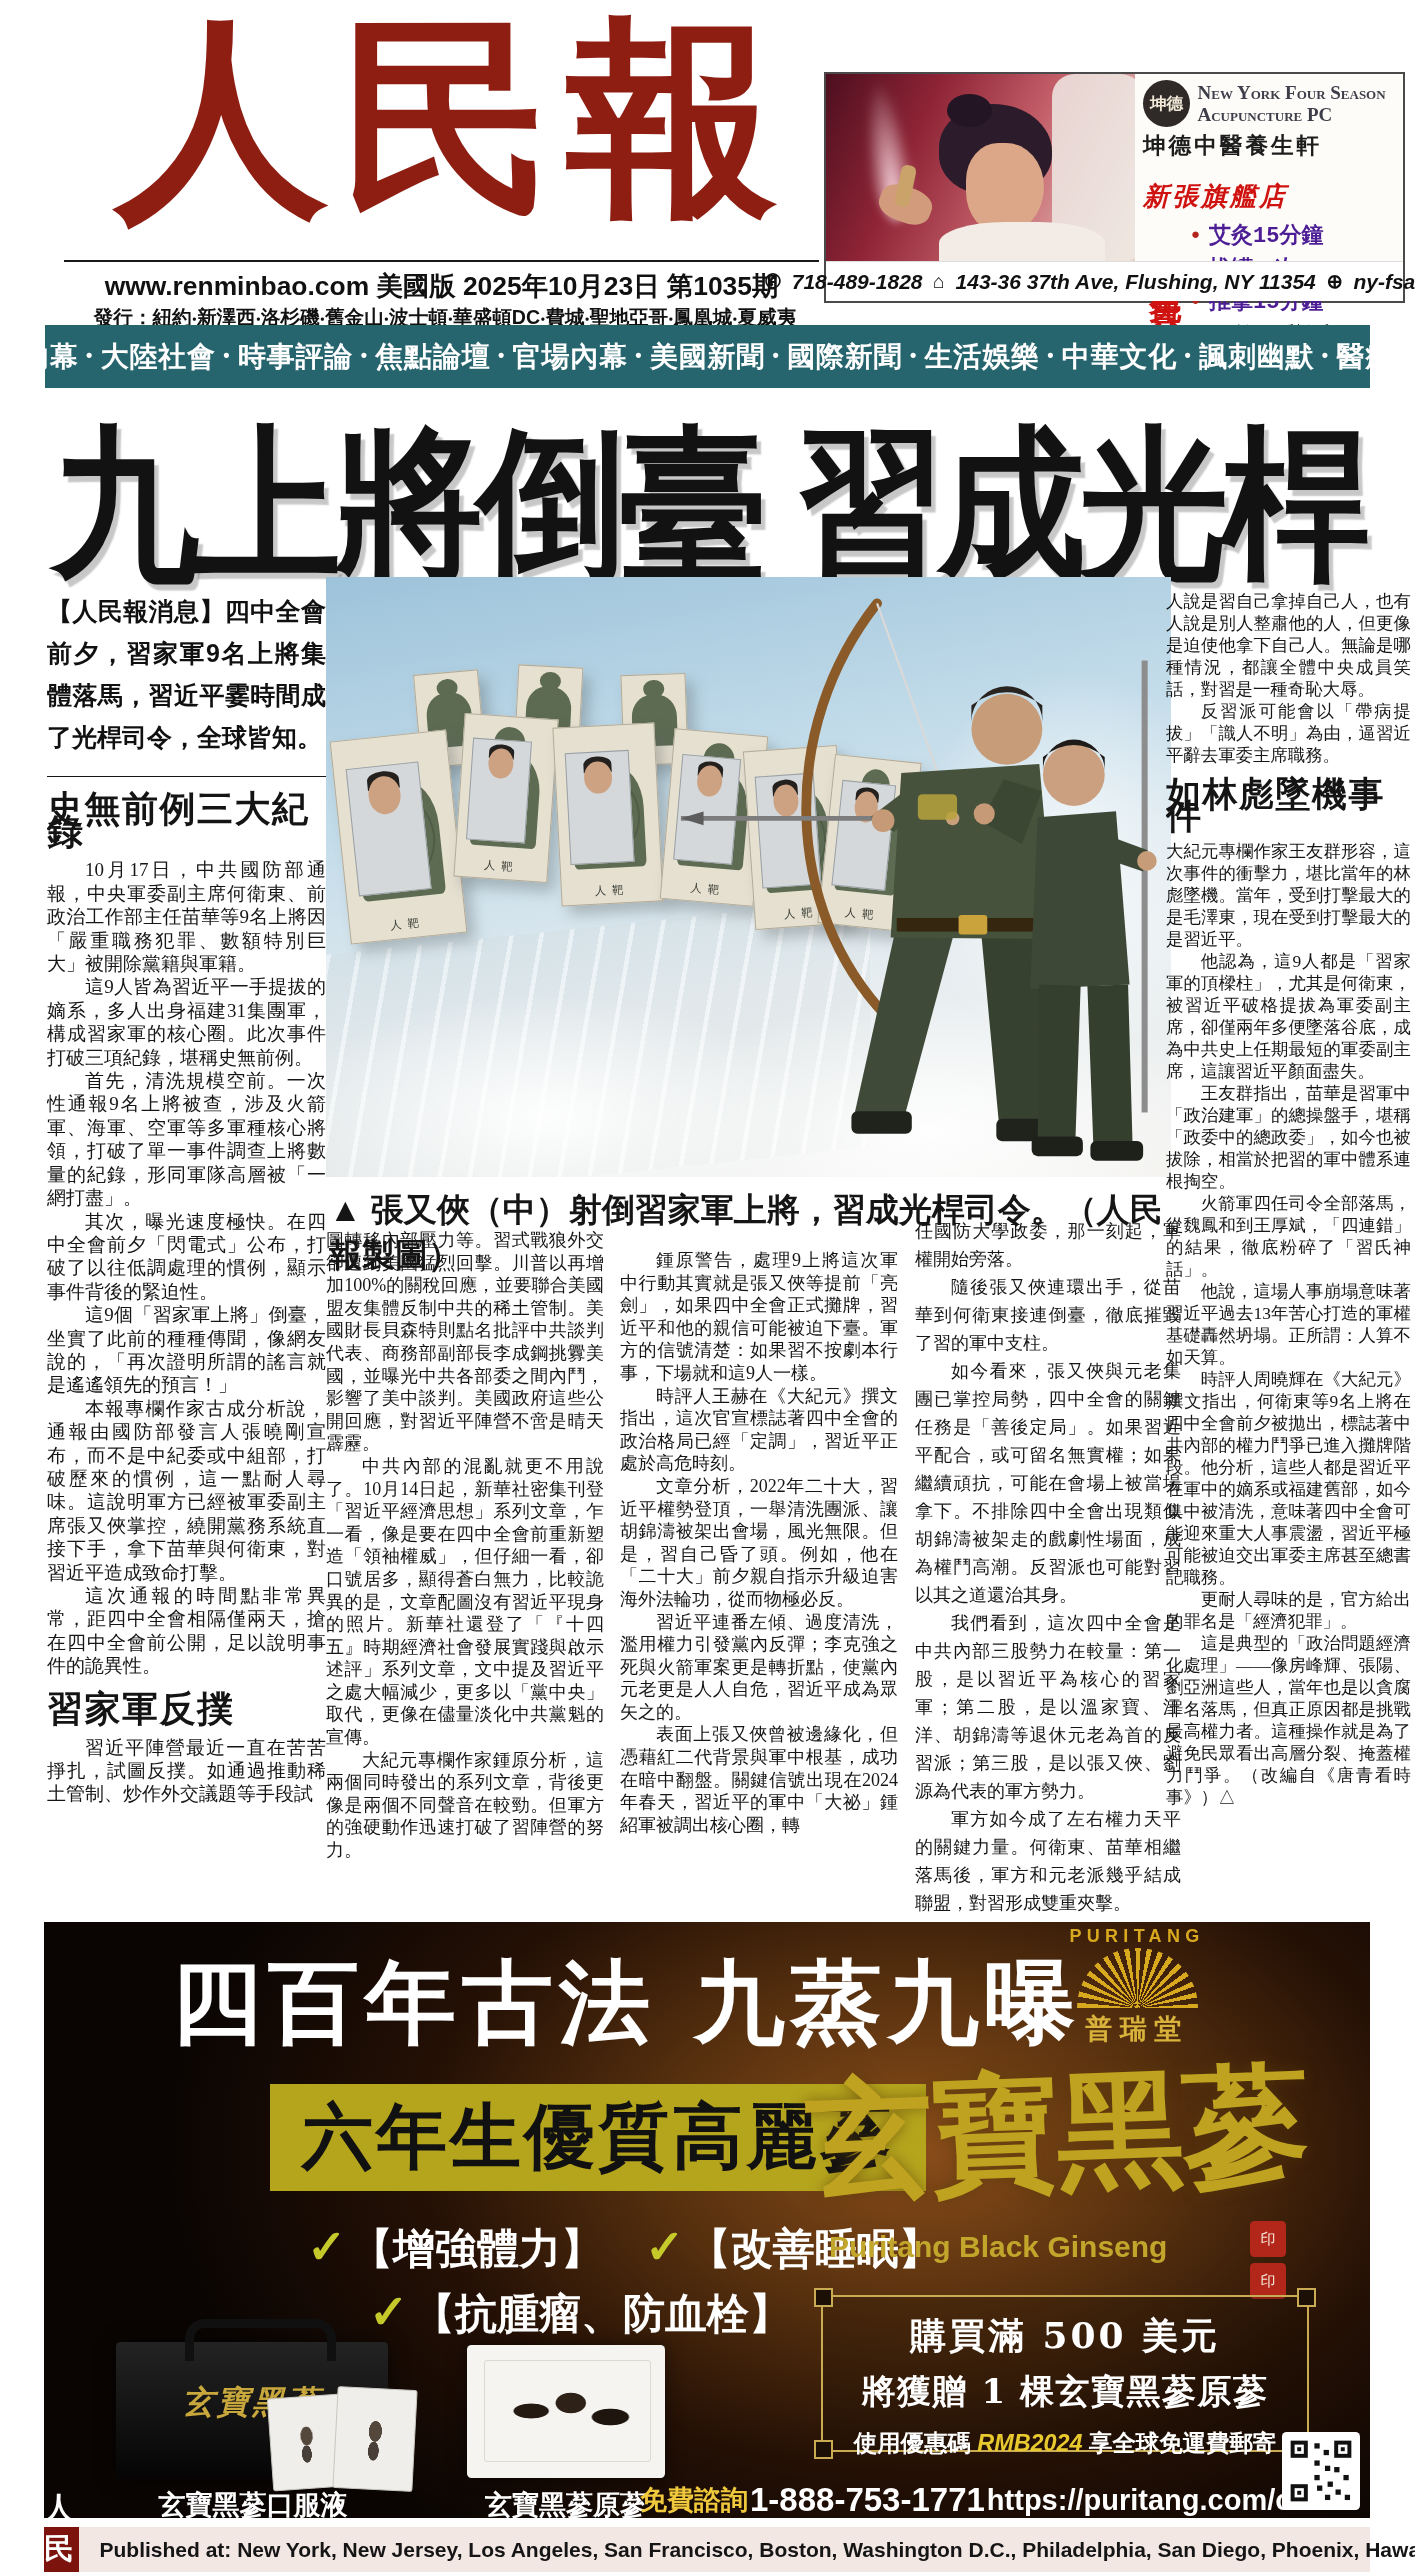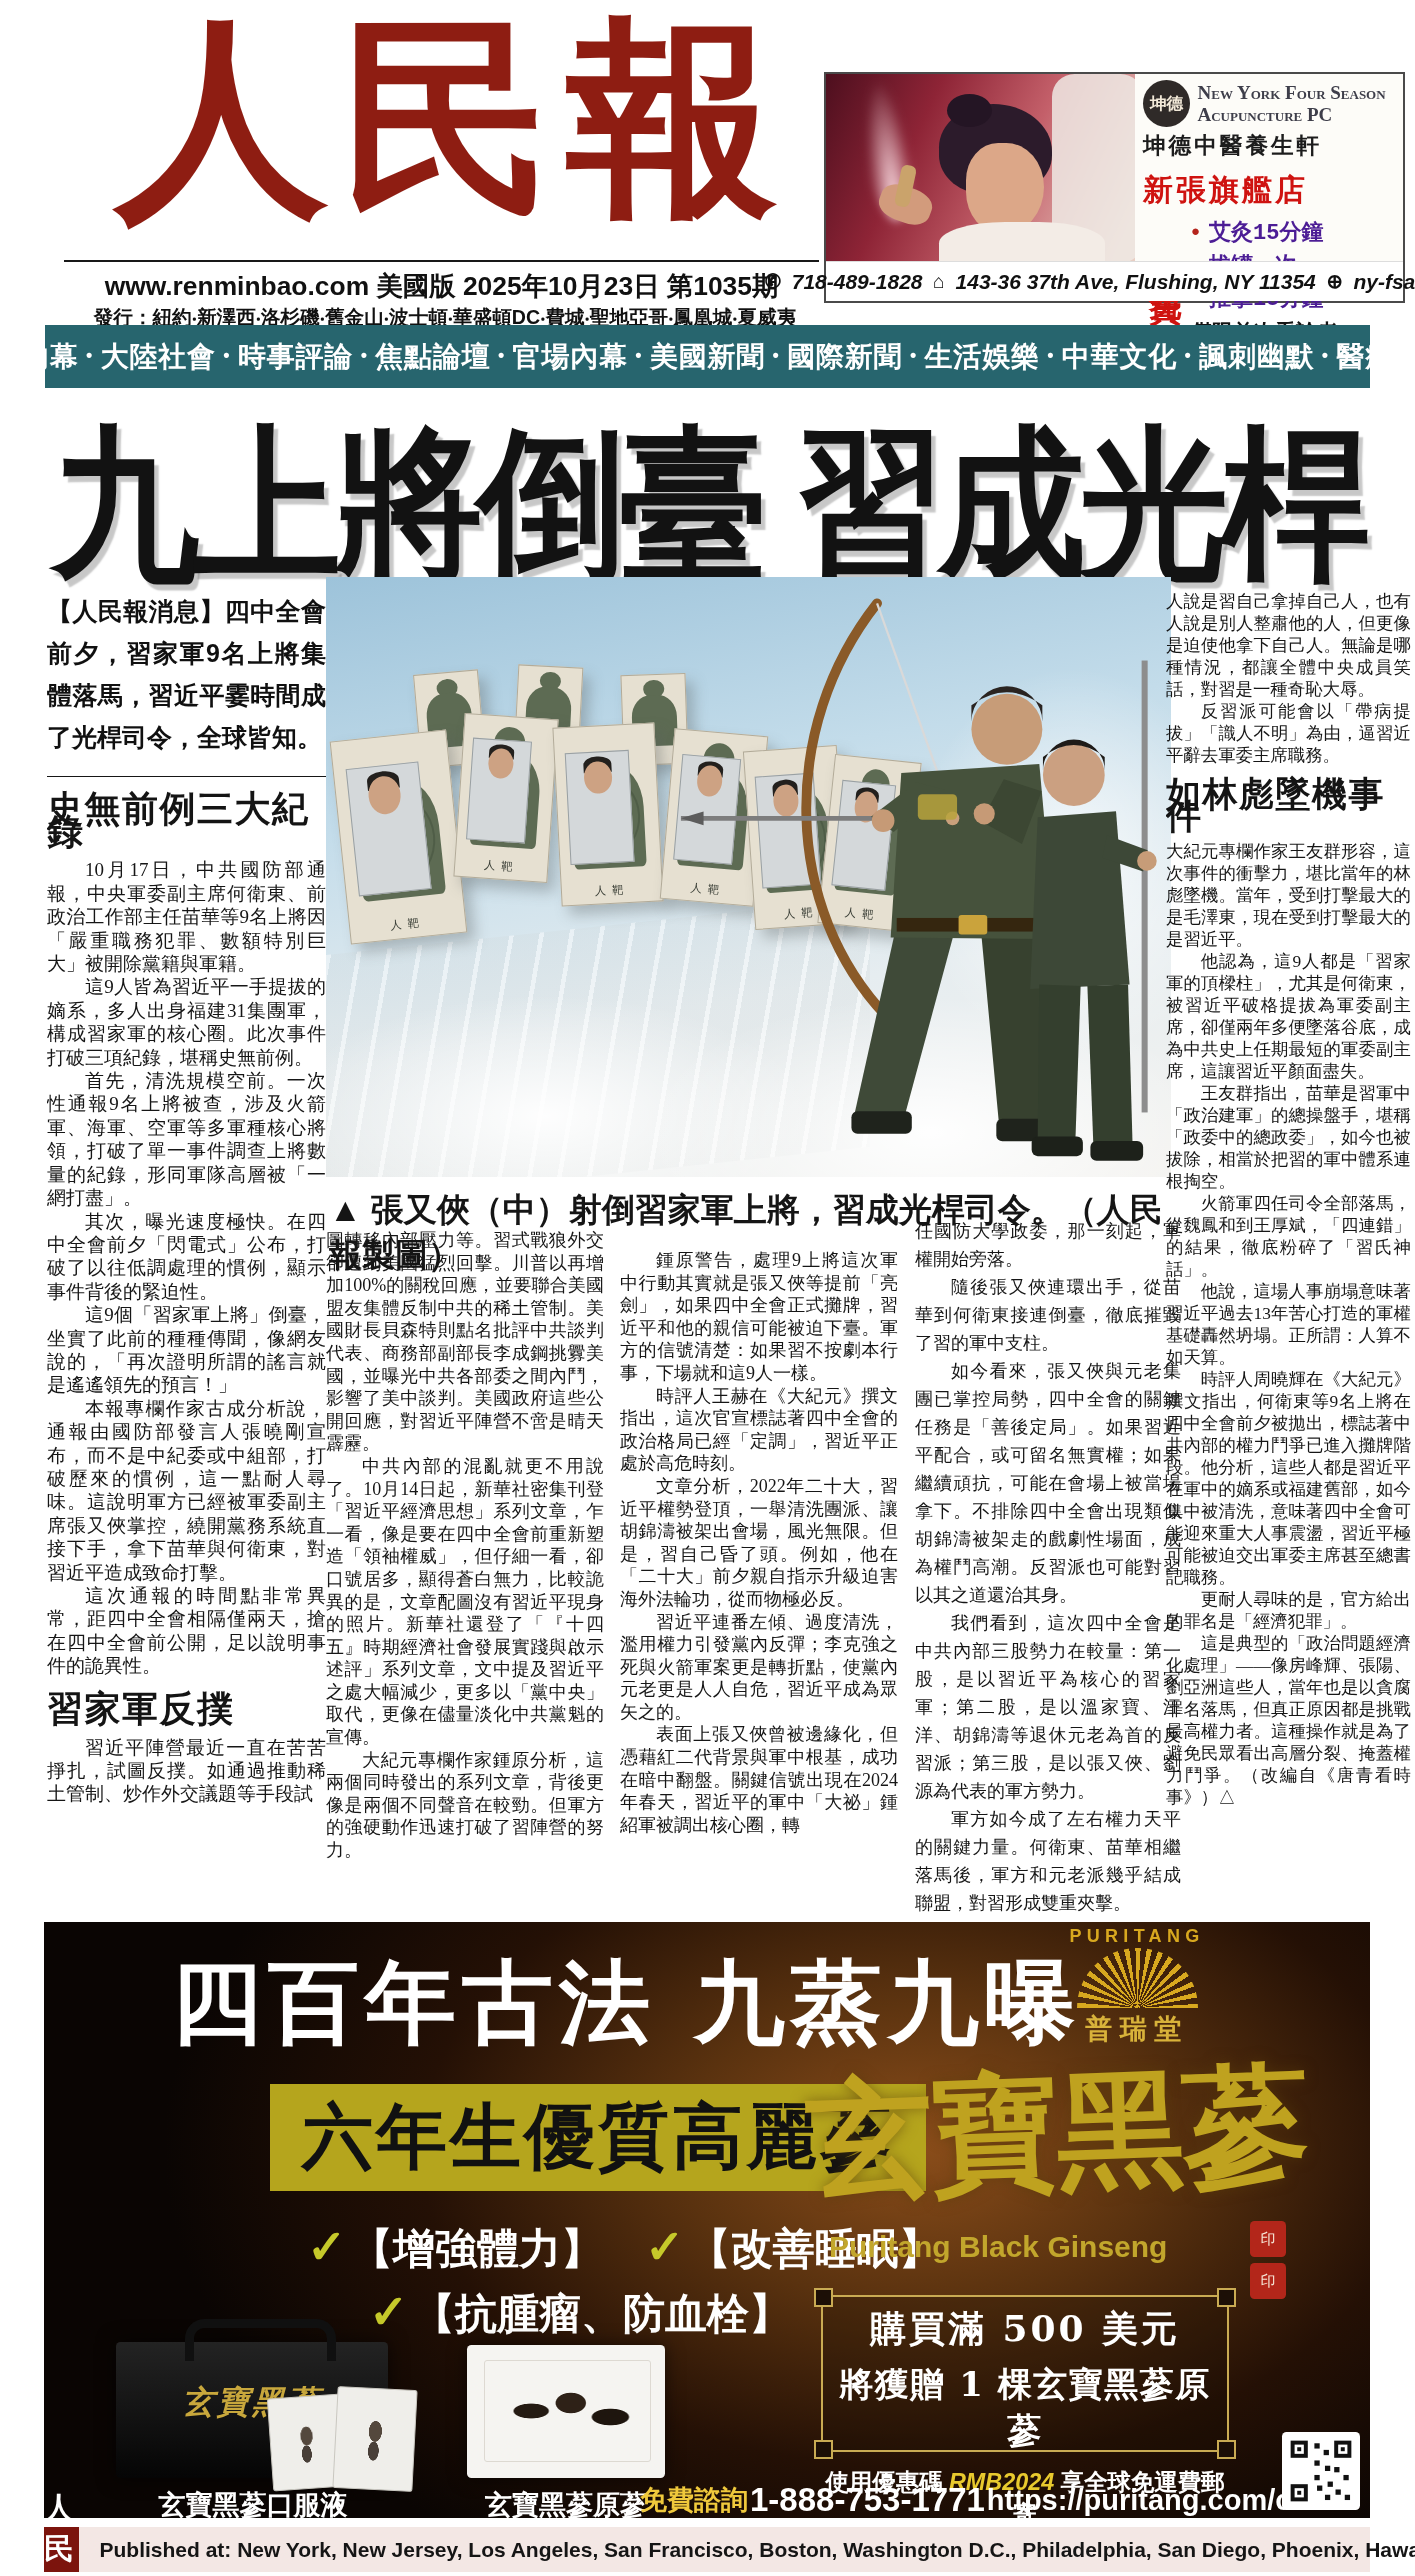--- a/index.html
+++ b/index.html
@@ -33,22 +33,22 @@
   .moxa-stick{position:absolute;left:72px;top:91px;width:15px;height:42px;border-radius:6px;background:#caa36b;transform:rotate(12deg);}
   .ad-right{position:absolute;left:317px;top:6px;width:258px;height:181px;}
   .ad-brand-row{display:flex;align-items:center;gap:7.5px;}
   .ad-logo{width:47px;height:47px;border-radius:50%;background:#2f2a28;color:#f2e9d8;
     font-size:16.6px;font-weight:700;display:flex;align-items:center;justify-content:center;
     font-family:"Liberation Serif",serif;flex:0 0 auto;}
   .ad-en{font-family:"Liberation Serif",serif;font-variant:small-caps;font-size:19px;
     line-height:1.15;color:#3e3e4a;font-weight:600;}
   .ad-cn{margin-top:3px;font-size:22.6px;font-weight:700;letter-spacing:3px;color:#1c1c1c;
     font-family:"DejaVu Serif",serif;}
-  .ad-banner{margin-top:9px;font-family:"Liberation Sans",sans-serif;font-weight:800;
-    font-size:30px;color:#cf1310;letter-spacing:3px;}
+  .ad-banner{margin-top:18px;font-family:"Liberation Sans",sans-serif;font-weight:800;
+    font-size:26px;color:#cf1310;letter-spacing:3px;font-style:italic;}
   .ad-free-row{display:flex;margin-top:6px;gap:9px;align-items:center;}
   .ad-free{width:39px;font-family:"Liberation Sans",sans-serif;font-weight:900;font-size:33px;
     line-height:1.05;color:#cf1310;writing-mode:vertical-rl;text-orientation:upright;letter-spacing:4.5px;}
   .ad-items{display:flex;flex-direction:column;gap:3px;}
   .ad-item{font-family:Liberation Mono, monospace;font-weight:800;font-size:22px;color:#4c1d95;white-space:nowrap;}
   .ad-item::before{content:"●";color:#b5241c;font-size:15px;margin-right:9px;vertical-align:3px;}
   .ad-note{margin-top:4.5px;margin-left:48px;font-family:"Liberation Sans",sans-serif;font-weight:800;font-size:21px;color:#141414;}
   .ad-contact{position:absolute;left:0;bottom:0;width:100%;height:39px;background:#fff;
     border-top:0.8px solid #ddd;display:flex;align-items:center;justify-content:center;gap:10.6px;
     font-family:"Liberation Sans",sans-serif;font-style:italic;font-weight:700;font-size:21px;color:#111;white-space:nowrap;}
@@ -159,22 +159,22 @@
   .calli{position:absolute;left:762px;top:127px;font-family:"DejaVu Serif",serif;font-weight:900;
     font-size:127px;letter-spacing:-1.5px;color:#bfa21f;white-space:nowrap;
     text-shadow:0 0 13.6px rgba(90,60,10,.6);transform:rotate(-2deg);}
   .prod-en{position:absolute;left:785px;top:308px;font-family:"Liberation Sans",sans-serif;
     font-weight:800;font-size:30px;color:#c2a62c;}
   .seal{position:absolute;width:36px;height:36px;background:#b3261a;border-radius:4.5px;
     color:#f6e7d8;font-size:15px;display:flex;align-items:center;justify-content:center;
     font-family:"DejaVu Serif",serif;}
   .seal.s1{left:1206px;top:299px;}
   .seal.s2{left:1206px;top:341px;}
-  .offer-box{position:absolute;left:777px;top:373px;width:408px;height:157px;box-sizing:border-box;
-    border:2.3px solid #c9ab53;background:rgba(20,10,4,.25);text-align:center;padding-top:8px;}
+  .offer-box{position:absolute;left:777px;top:373px;width:488px;height:157px;box-sizing:border-box;
+    border:2.3px solid #c9ab53;background:rgba(20,10,4,.25);text-align:center;padding-top:15px;}
   .offer-box .corner{position:absolute;width:15px;height:15px;border:2.3px solid #c9ab53;background:#1c0f06;}
   .corner.tl{left:-9px;top:-9px;} .corner.tr{right:-9px;top:-9px;}
   .corner.bl{left:-9px;bottom:-9px;} .corner.br{right:-9px;bottom:-9px;}
   .offer-l1{font-family:"DejaVu Serif",serif;font-weight:900;font-size:36px;color:#fff;letter-spacing:3px;}
   .offer-l2{font-family:"DejaVu Serif",serif;font-weight:900;font-size:34px;color:#fff;margin-top:7.5px;letter-spacing:1.5px;}
   .offer-l3{font-family:"Liberation Sans",sans-serif;font-weight:700;font-size:23.4px;color:#fff;margin-top:12px;}
   .offer-l3 .code{color:#e8c92e;font-style:italic;font-weight:900;}
   .ba-contact{position:absolute;left:596px;top:559px;display:flex;align-items:center;gap:2px;white-space:nowrap;}
   .ba-contact .clabel{font-family:"Liberation Sans",sans-serif;font-weight:800;font-size:27px;color:#f0c93c;}
   .ba-contact .cphone{font-family:"Liberation Sans",sans-serif;font-weight:900;font-size:33px;color:#fff;}

